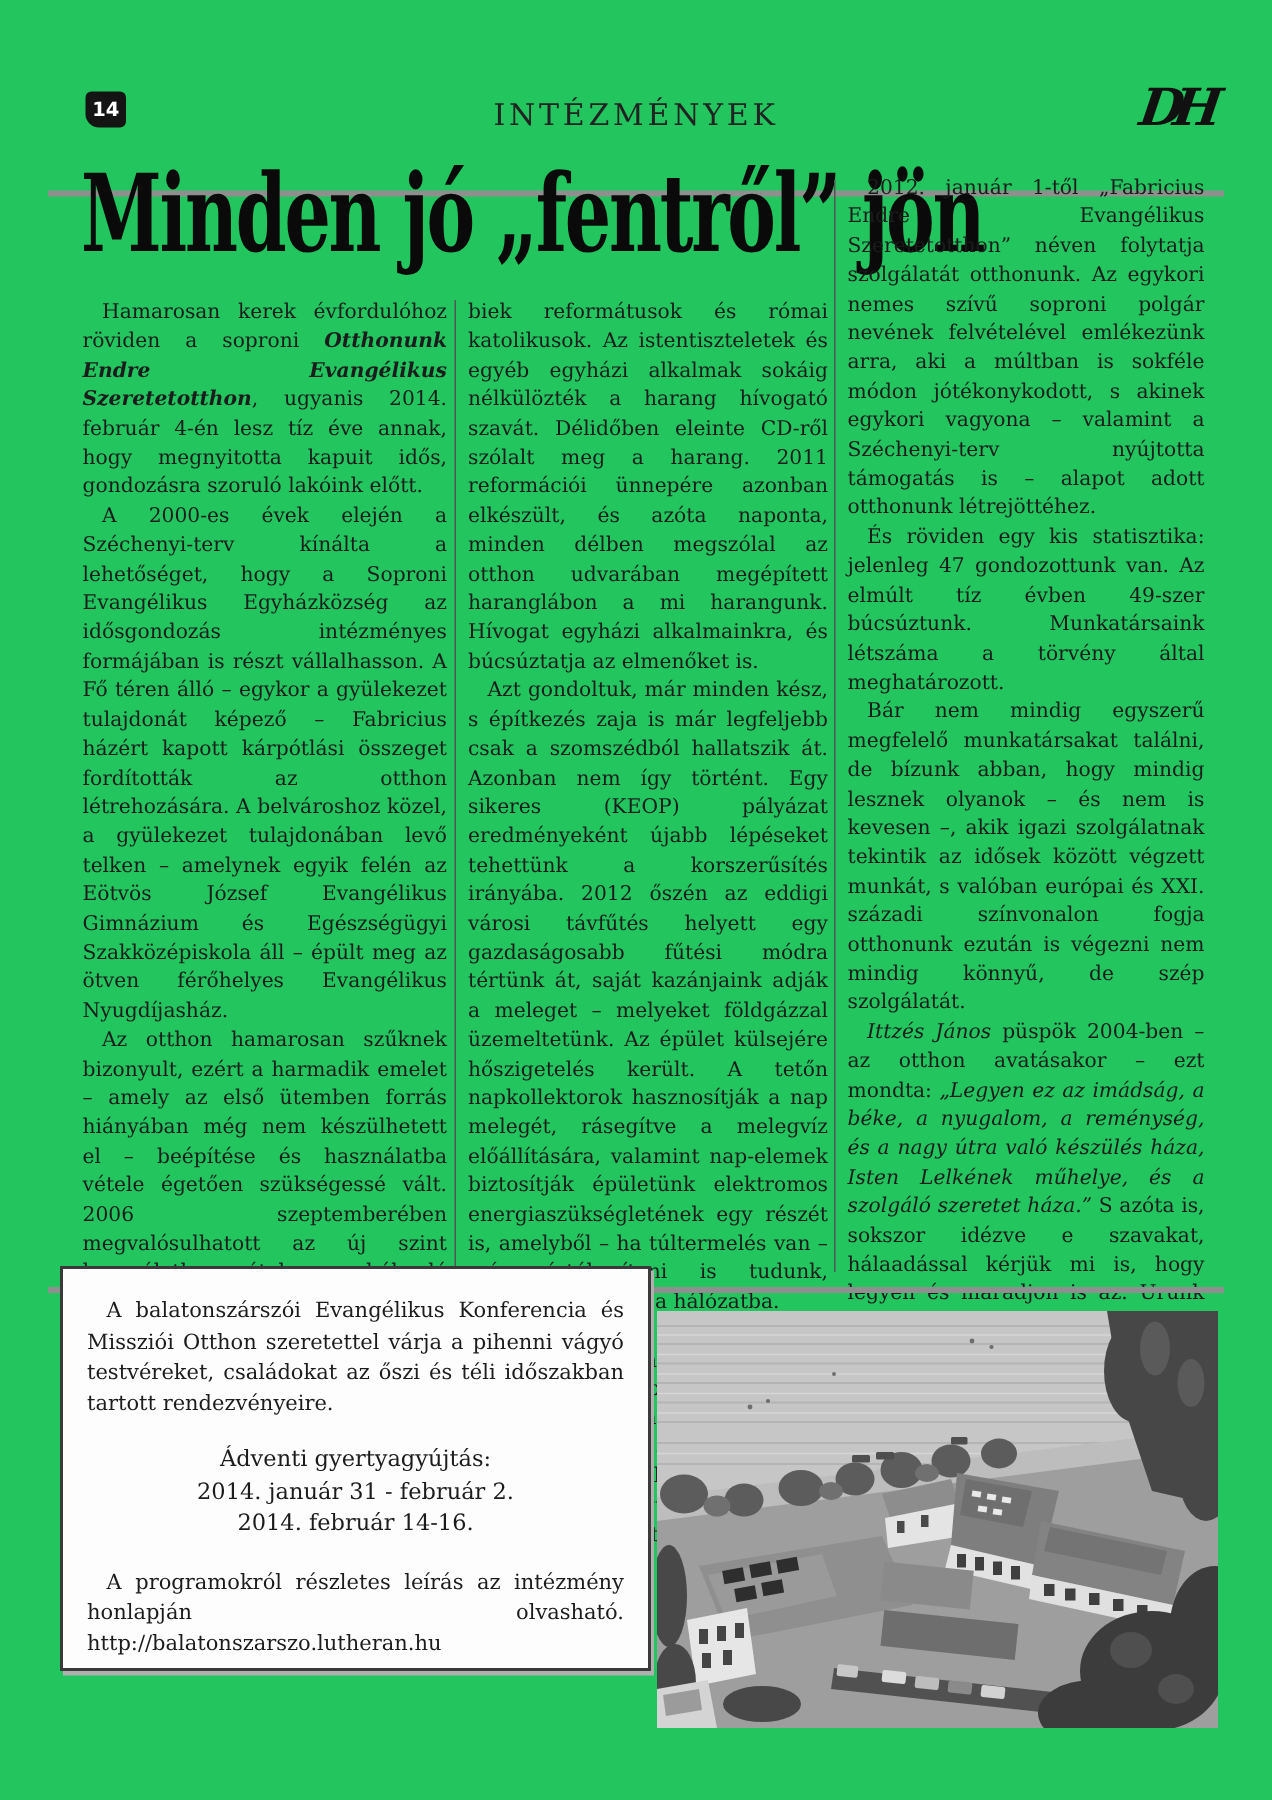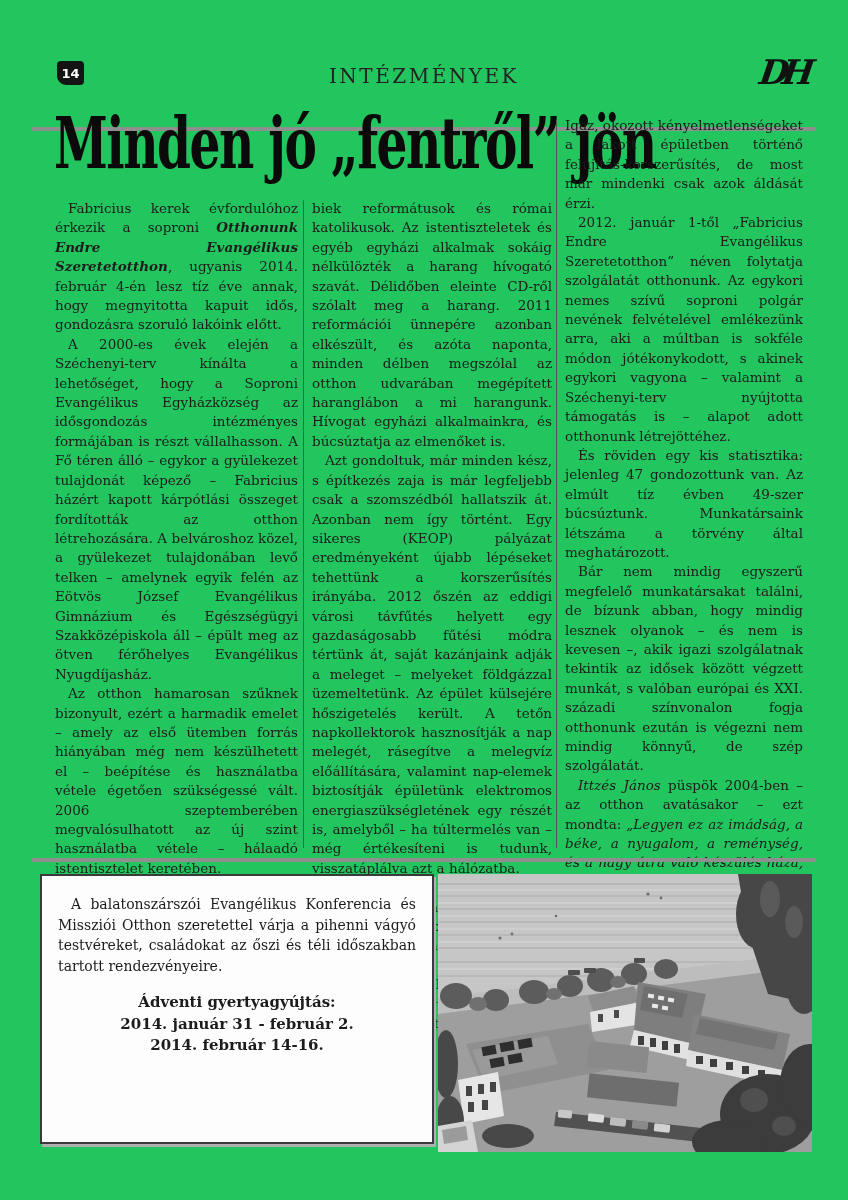--- a/index.html
+++ b/index.html
@@ -41,27 +41,27 @@
   .col2{left:312px;top:199px;width:240px;}
   .col3{left:565px;top:116px;width:238px;}
   .vrule{position:absolute;width:1px;background:#555;}
   .vrule.a{left:303px;top:200px;height:648px;}
   .vrule.b{left:556px;top:120px;height:728px;}
   .bi{font-weight:bold;font-style:italic;}
   .it{font-style:italic;}
   .byline{margin-top:2px;text-align:right;font-weight:bold;font-style:italic;text-indent:0;}
   
   .announce{
-    position:absolute;left:40px;top:874px;width:394px;height:270px;
+    position:absolute;left:40px;top:844px;width:394px;height:270px;
     border:2px solid #3a3a3a;box-shadow:2px 3px 0 #b0b0b0;
     background:#fdfdfd;box-sizing:border-box;padding:18px 16px 1px 16px;
     font-size:14px;line-height:20.5px;
   }
   .announce .intro{text-align:justify;text-indent:13px;margin:0 0 16px 0;}
-  .announce .events{text-align:center;font-weight:bold;font-size:15px;line-height:21.5px;margin:0 0 18px 0;}
+  .announce .events{text-align:center;font-weight:normal;font-size:15px;line-height:21.5px;margin:0 0 18px 0;}
   .announce .footer{text-align:justify;text-indent:13px;margin:0;}
   
   .photo{
     position:absolute;left:438px;top:874px;width:374px;height:278px;
     overflow:hidden;background:#c2c2c2;
   }
   .photo svg{display:block;}
 </style>
 </head>
 <body>
@@ -72,50 +72,50 @@
   <div class="section-title">INTÉZMÉNYEK</div>
   <div class="logo">DH</div>
   <div class="rule top"></div>
 
   <div class="headline">Minden jó „fentről” jön</div>
 
   <div class="vrule a"></div>
   <div class="vrule b"></div>
 
   <div class="col col1">
-    <p><span>Fabricius kerek évfordulóhoz érkezik a soproni </span><span class="bi">Otthonunk Endre Evangélikus Szeretetotthon</span><span>, ugyanis 2014. február 4-én lesz tíz éve annak, hogy megnyitotta kapuit idős, gondozásra szoruló lakóink előtt.</span></p>
+    <p><span>Hamarosan kerek évfordulóhoz röviden a soproni </span><span class="bi">Otthonunk Endre Evangélikus Szeretetotthon</span><span>, ugyanis 2014. február 4-én lesz tíz éve annak, hogy megnyitotta kapuit idős, gondozásra szoruló lakóink előtt.</span></p>
     <p>A 2000-es évek elején a Széchenyi-terv kínálta a lehetőséget, hogy a Soproni Evangélikus Egyházközség az idősgondozás intézményes formájában is részt vállalhasson. A Fő téren álló – egykor a gyülekezet tulajdonát képező – Fabricius házért kapott kárpótlási összeget fordították az otthon létrehozására. A belvároshoz közel, a gyülekezet tulajdonában levő telken – amelynek egyik felén az Eötvös József Evangélikus Gimnázium és Egészségügyi Szakközépiskola áll – épült meg az ötven férőhelyes Evangélikus Nyugdíjasház.</p>
     <p>Az otthon hamarosan szűknek bizonyult, ezért a harmadik emelet – amely az első ütemben forrás hiányában még nem készülhetett el – beépítése és használatba vétele égetően szükségessé vált. 2006 szeptemberében megvalósulhatott az új szint használatba vétele – hálaadó istentisztelet keretében.</p>
     <p>Otthonunk egy kis gyülekezet is. Gondozottaink fele evangélikus, a töb-</p>
   </div>
 
   <div class="col col2">
     <p class="noindent">biek reformátusok és római katolikusok. Az istentiszteletek és egyéb egyházi alkalmak sokáig nélkülözték a harang hívogató szavát. Délidőben eleinte CD-ről szólalt meg a harang. 2011 reformációi ünnepére azonban elkészült, és azóta naponta, minden délben megszólal az otthon udvarában megépített haranglábon a mi harangunk. Hívogat egyházi alkalmainkra, és búcsúztatja az elmenőket is.</p>
     <p>Azt gondoltuk, már minden kész, s építkezés zaja is már legfeljebb csak a szomszédból hallatszik át. Azonban nem így történt. Egy sikeres (KEOP) pályázat eredményeként újabb lépéseket tehettünk a korszerűsítés irányába. 2012 őszén az eddigi városi távfűtés helyett egy gazdaságosabb fűtési módra tértünk át, saját kazánjaink adják a meleget – melyeket földgázzal üzemeltetünk. Az épület külsejére hőszigetelés került. A tetőn napkollektorok hasznosítják a nap melegét, rásegítve a melegvíz előállítására, valamint nap-elemek biztosítják épületünk elektromos energiaszükségletének egy részét is, amelyből – ha túltermelés van – még értékesíteni is tudunk, visszatáplálva azt a hálózatba.</p>
     <p>Bár épületünk kezdettől fogva akadálymentes, mindig éreztük az egy lift miatti bizonytalanságot. Esetenkénti meghibásodása szinte ellehetetlenítette a normál életet. Ezért az épületbe egy új lift beépítése is megtörtént, amelyet 2013 elején vehettünk birtokba.</p>
   </div>
 
   <div class="col col3">
-    <p class="noindent">Igaz, okozott kényelmetlenségeket a lakott épületben történő felújítás-korszerűsítés, de most már mindenki csak azok áldását érzi.</p>
     <p>2012. január 1-től „Fabricius Endre Evangélikus Szeretetotthon” néven folytatja szolgálatát otthonunk. Az egykori nemes szívű soproni polgár nevének felvételével emlékezünk arra, aki a múltban is sokféle módon jótékonykodott, s akinek egykori vagyona – valamint a Széchenyi-terv nyújtotta támogatás is – alapot adott otthonunk létrejöttéhez.</p>
     <p>És röviden egy kis statisztika: jelenleg 47 gondozottunk van. Az elmúlt tíz évben 49-szer búcsúztunk. Munkatársaink létszáma a törvény által meghatározott.</p>
     <p>Bár nem mindig egyszerű megfelelő munkatársakat találni, de bízunk abban, hogy mindig lesznek olyanok – és nem is kevesen –, akik igazi szolgálatnak tekintik az idősek között végzett munkát, s valóban európai és XXI. századi színvonalon fogja otthonunk ezután is végezni nem mindig könnyű, de szép szolgálatát.</p>
     <p><span class="it">Ittzés János</span><span> püspök 2004-ben – az otthon avatásakor – ezt mondta: </span><span class="it">„Legyen ez az imádság, a béke, a nyugalom, a reménység, és a nagy útra való készülés háza, Isten Lelkének műhelye, és a szolgáló szeretet háza.”</span><span> S azóta is, sokszor idézve e szavakat, hálaadással kérjük mi is, hogy legyen és maradjon is az. Urunk dicsőségére és embertársaink javára. (További információk és képek az otthon honlapján találhatók: http://fabriciusotthon.lutheran.hu)</span></p>
     <p class="byline"><span>Mihácsi Lajos</span><br><span>lelkész, igazgató</span></p>
   </div>
 
   <div class="rule mid"></div>
 
   <div class="announce">
     <p class="intro">A balatonszárszói Evangélikus Konferencia és Missziói Otthon szeretettel várja a pihenni vágyó testvéreket, családokat az őszi és téli időszakban tartott rendezvényeire.</p>
     <div class="events">
       <div>Ádventi gyertyagyújtás:</div>
       <div>2014. január 31 - február 2.</div>
       <div>2014. február 14-16.</div>
     </div>
+    <p class="footer">A programokról részletes leírás az intézmény honlapján olvasható. http://balatonszarszo.lutheran.hu</p>
   </div>
 
   <div class="photo">
     <svg width="374" height="278" viewBox="0 0 374 278" xmlns="http://www.w3.org/2000/svg">
 
       <rect x="0" y="0" width="374" height="140" fill="#c6c6c6"></rect>
       <g stroke="#b4b4b4" stroke-width="1.4">
         <path d="M0 10 H374 M0 22 H374 M0 35 H374 M0 48 H374 M0 61 H374 M0 74 H374 M0 88 H374 M0 102 H374"></path>
       </g>
       <g stroke="#d6d6d6" stroke-width="1">

